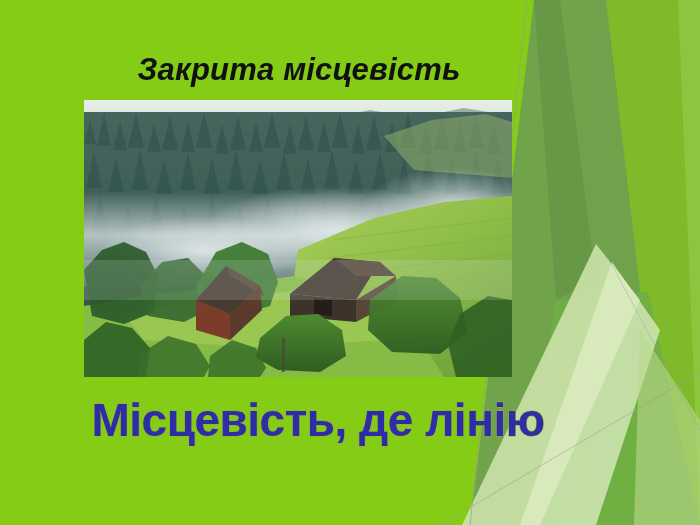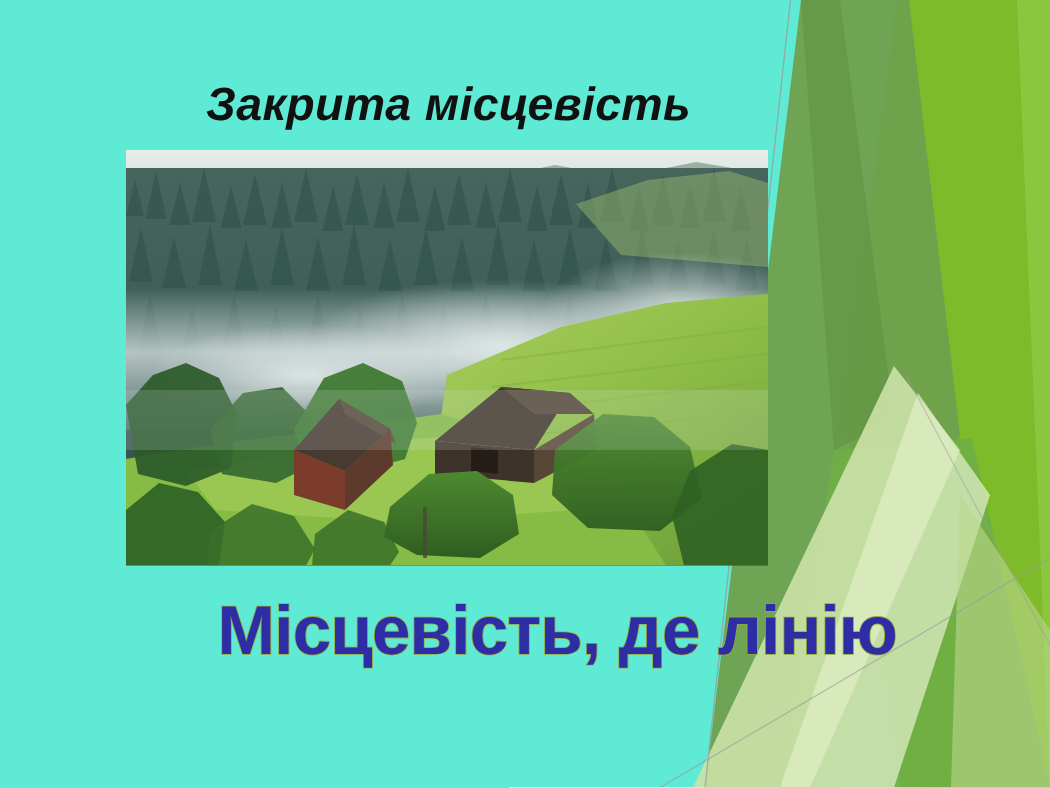--- a/index.html
+++ b/index.html
@@ -8,21 +8,21 @@
     background: #ffffff;
   }
   body {
     font-family: "Liberation Sans", sans-serif;
   }
 
   .slide {
     position: relative;
     width: 700px;
     height: 525px;
-    background: #5eead4;
+    background: #84cc16;
     overflow: hidden;
   }
 
   
   .facet-layer {
     position: absolute;
     inset: 0;
     pointer-events: none;
   }
   .facet-layer svg {
@@ -79,21 +79,20 @@
     font-weight: bold;
     line-height: 57px;
     color: #2D2DA6;
     letter-spacing: -0.5px;
     -webkit-text-stroke: 1.1px #9aab38;
     paint-order: stroke fill;
   }
   .body-text .line {
     display: block;
     white-space: nowrap;
-    text-align: right;
   }
 </style>
 </head>
 <body>
 
 <div class="slide">
 
   <div class="facet-layer">
     <svg viewBox="0 0 700 525" xmlns="http://www.w3.org/2000/svg">
 

